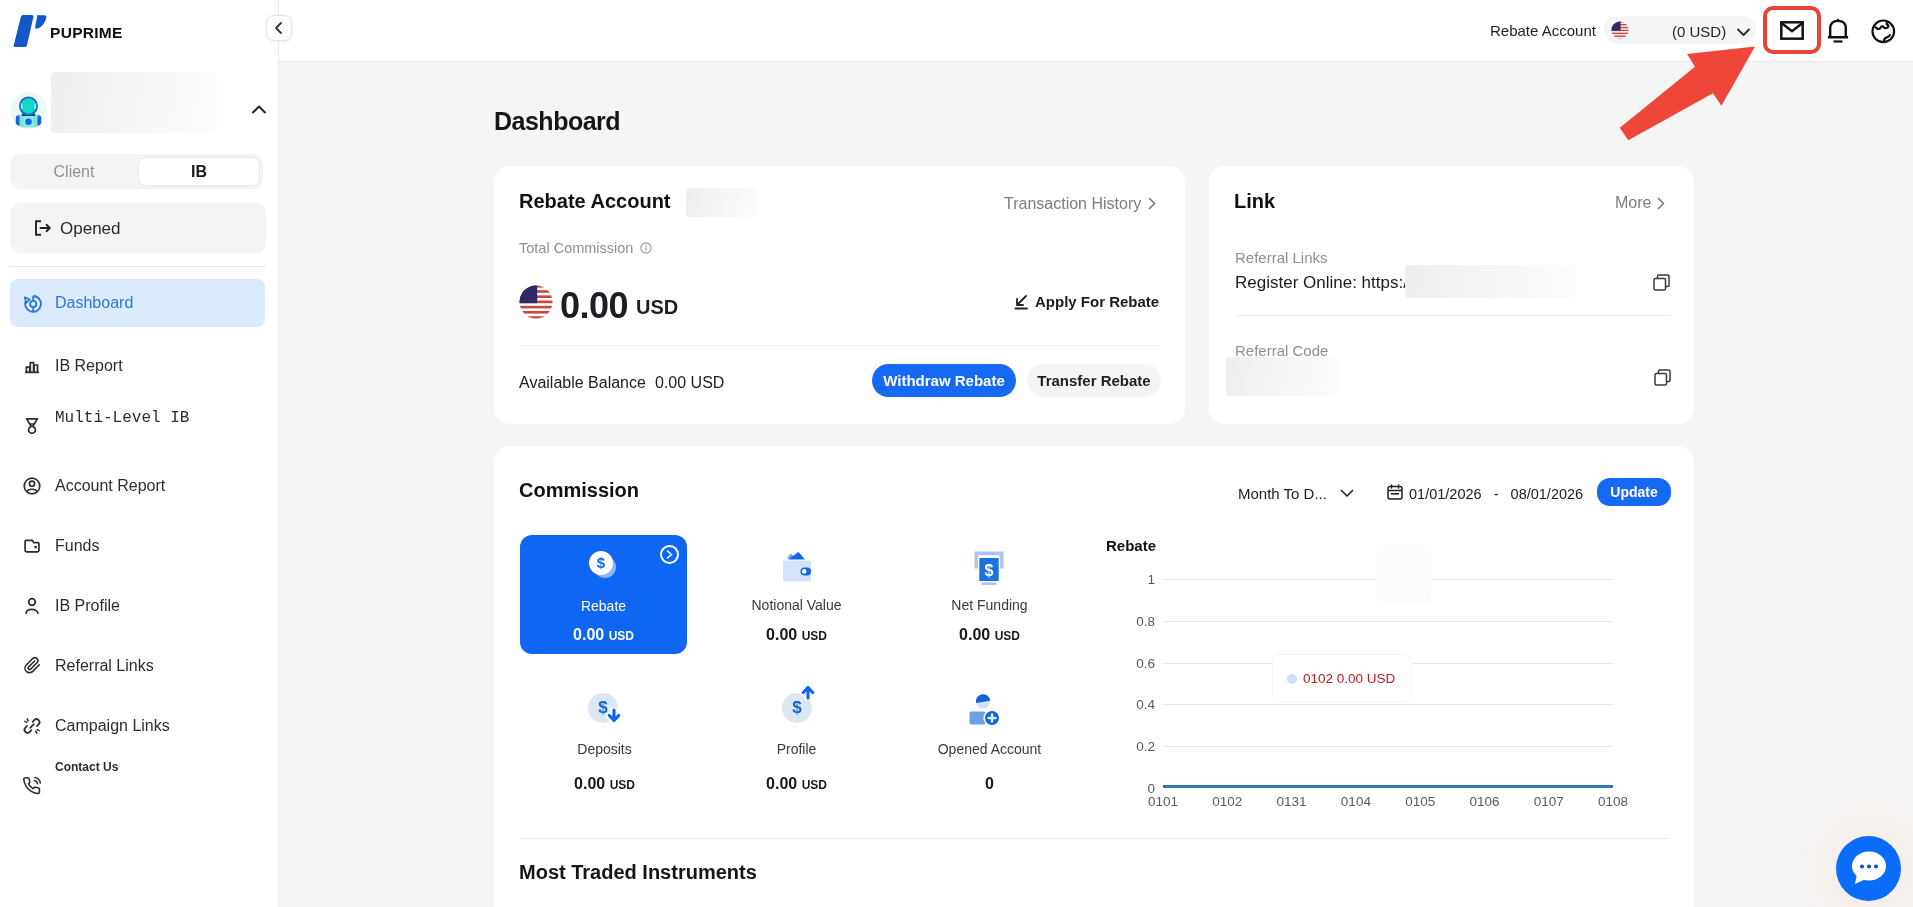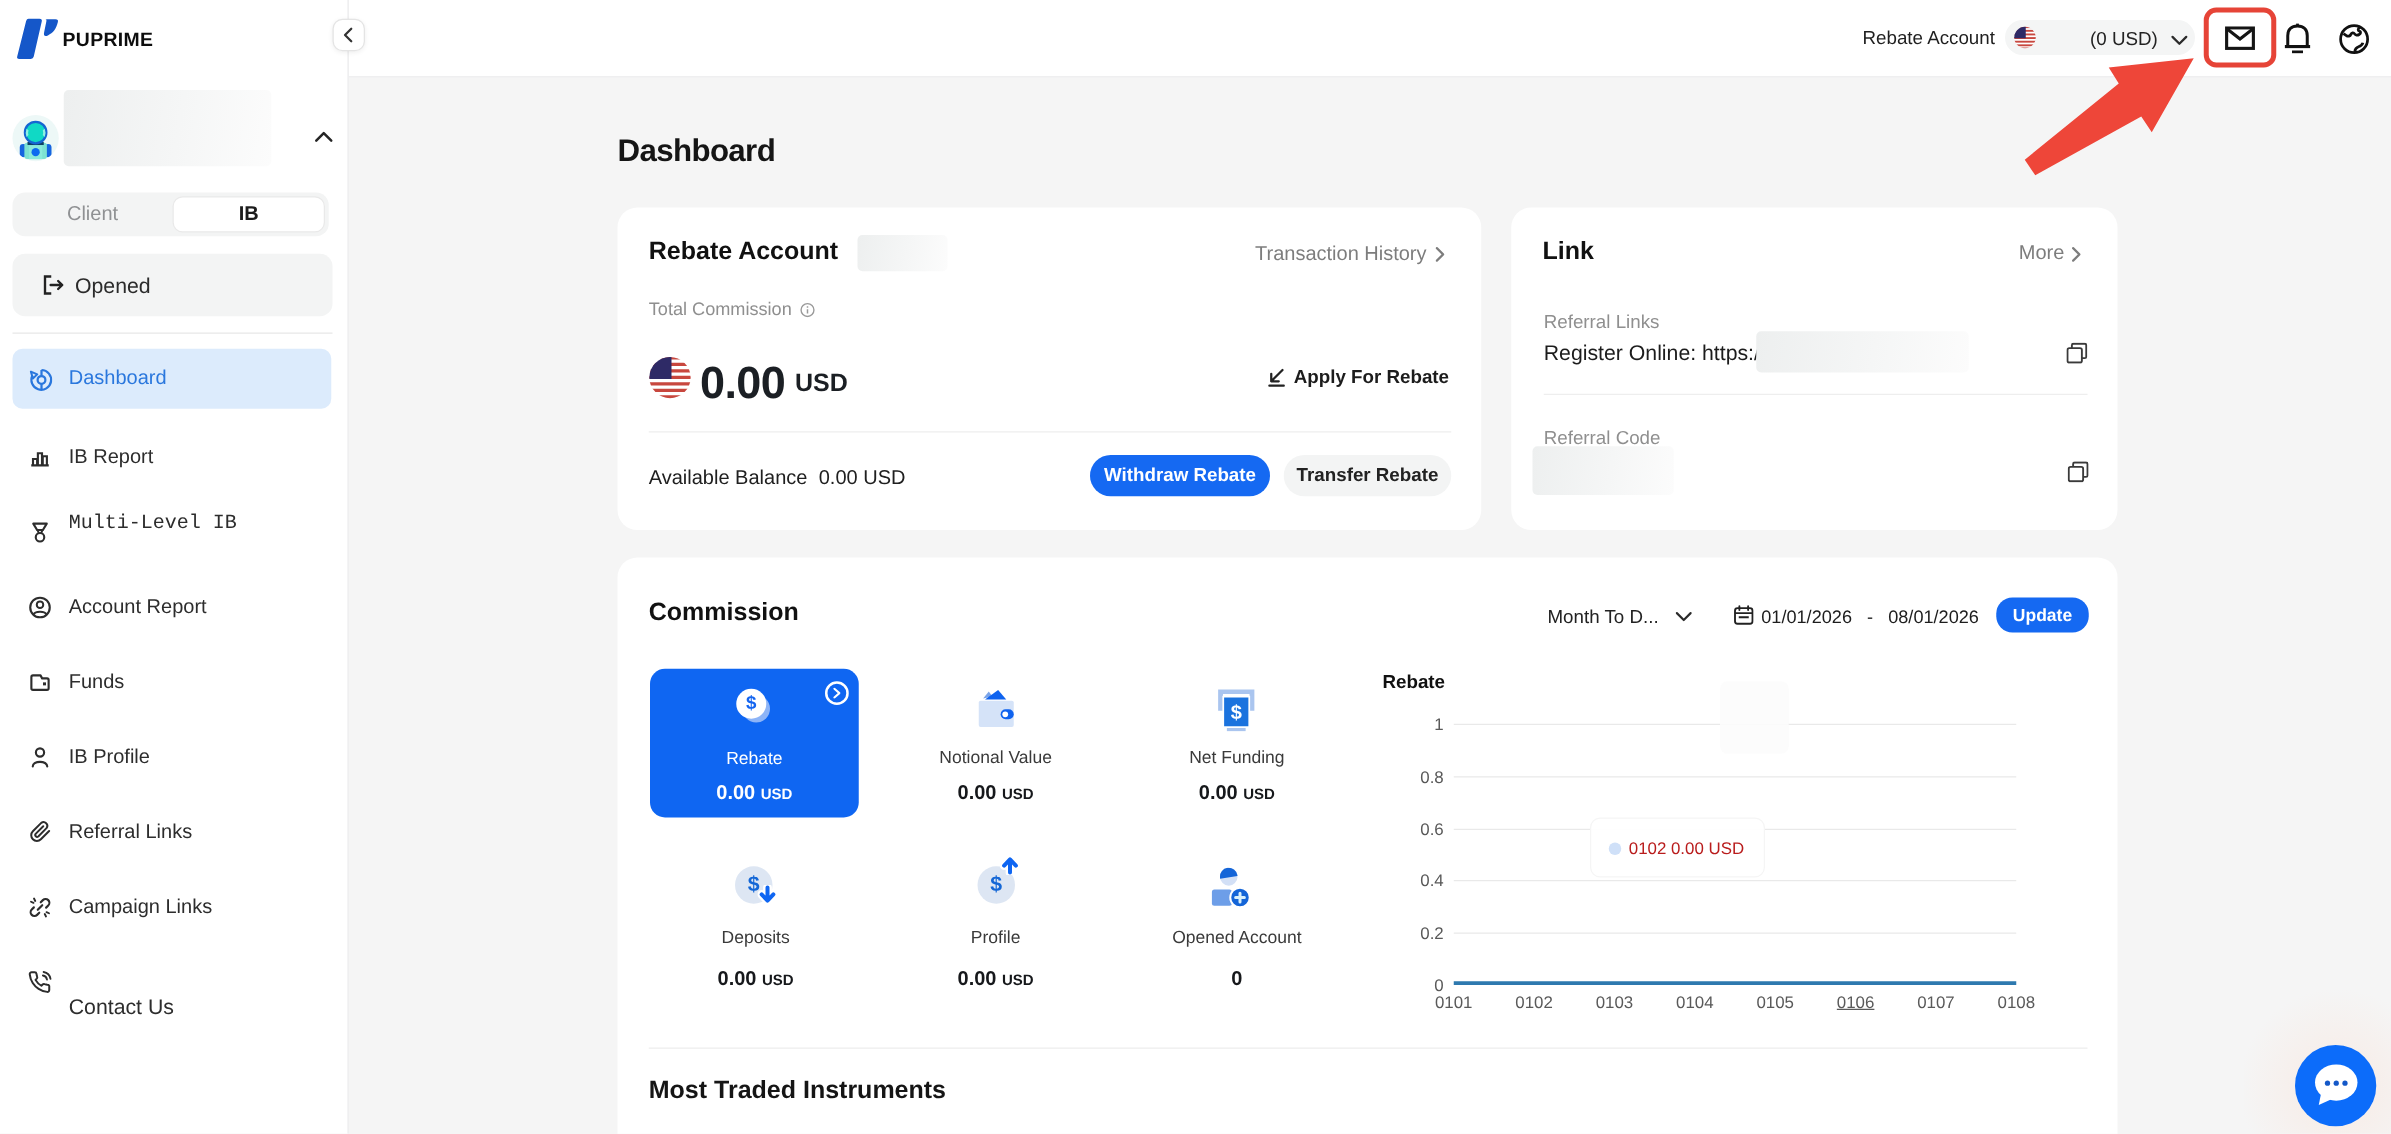--- a/index.html
+++ b/index.html
@@ -107,21 +107,21 @@
       <path d="M10.6,5.8 L12.3,4.1 a3,3 0 0 1 4.3,4.3 L14.9,10.1" fill="none" stroke="#2d2d2d" stroke-width="1.7" stroke-linecap="round"></path>
       <path d="M2.8,5.4 L4.8,6.3 M5.2,2.8 L6.2,4.8" stroke="#2d2d2d" stroke-width="1.5" stroke-linecap="round"></path>
       <path d="M17.2,14.6 L15.2,13.7 M14.8,17.2 L13.8,15.2" stroke="#2d2d2d" stroke-width="1.5" stroke-linecap="round"></path>
     </svg>
     <div class="abs" style="left:55px;top:716px;font-size:16px;font-weight:500;line-height:20px;color:#2d2d2d;">Campaign Links</div>
     <svg class="abs" style="left:22px;top:776px;" width="20" height="20" viewBox="0 0 20 20">
       <path d="M17.4,13.7 v2.3 a1.5,1.5 0 0 1 -1.7,1.5 a15.5,15.5 0 0 1 -6.8,-2.4 a15.3,15.3 0 0 1 -4.7,-4.7 A15.5,15.5 0 0 1 1.8,3.5 A1.5,1.5 0 0 1 3.3,1.8 h2.4 a1.5,1.5 0 0 1 1.5,1.3 a9.9,9.9 0 0 0 .5,2.2 a1.5,1.5 0 0 1 -.3,1.6 L6.4,7.9 a12.6,12.6 0 0 0 4.7,4.7 l1,-1 a1.5,1.5 0 0 1 1.6,-.3 a9.9,9.9 0 0 0 2.2,.5 A1.5,1.5 0 0 1 17.4,13.7 Z" fill="none" stroke="#2d2d2d" stroke-width="1.6" stroke-linejoin="round"></path>
       <path d="M12.3,4.4 a4,4 0 0 1 3.3,3.3" fill="none" stroke="#2d2d2d" stroke-width="1.5" stroke-linecap="round"></path>
       <path d="M12.9,1.6 a6.8,6.8 0 0 1 5.5,5.5" fill="none" stroke="#2d2d2d" stroke-width="1.5" stroke-linecap="round"></path>
     </svg>
-    <div class="abs" style="left:55px;top:796px;font-size:17px;font-weight:400;line-height:20px;color:#2d2d2d;">Contact Us</div>
+    <div class="abs" style="left:55px;top:757px;font-size:12px;font-weight:700;line-height:20px;color:#2d2d2d;">Contact Us</div>
   </div>
 
 <div class="abs" style="left:1490px;top:22px;font-size:15px;color:#1f1f1f;">Rebate Account</div>
 <div class="abs" style="left:1604px;top:16px;width:152px;height:28px;background:#f4f5f5;border-radius:14px;"></div>
 <svg class="abs" style="left:1611px;top:21px;" width="18" height="18" viewBox="0 0 18 18">
   <defs>
       <clipPath id="fc1">
         <circle cx="9" cy="9" r="8.6"></circle>
       </clipPath>
     </defs>
@@ -318,24 +318,24 @@
       <div class="abs" style="left:611px;top:167.75px;width:50px;text-align:right;font-size:13.5px;color:#595959;">0.8</div>
       <div class="abs" style="left:611px;top:209.5px;width:50px;text-align:right;font-size:13.5px;color:#595959;">0.6</div>
       <div class="abs" style="left:611px;top:251.25px;width:50px;text-align:right;font-size:13.5px;color:#595959;">0.4</div>
       <div class="abs" style="left:611px;top:293px;width:50px;text-align:right;font-size:13.5px;color:#595959;">0.2</div>
       <div class="abs" style="left:611px;top:334.75px;width:50px;text-align:right;font-size:13.5px;color:#595959;">0</div>
     </div>
   <div class="abs" style="left:669px;top:339px;width:450px;height:3px;background:#2e79af;"></div>
   <div id="xlab">
       <div class="abs" style="left:644px;top:348px;width:50px;text-align:center;font-size:13.5px;color:#5a5a5a;">0101</div>
       <div class="abs" style="left:708.3px;top:348px;width:50px;text-align:center;font-size:13.5px;color:#5a5a5a;">0102</div>
-      <div class="abs" style="left:772.6px;top:348px;width:50px;text-align:center;font-size:13.5px;color:#5a5a5a;">0103</div>
+      <div class="abs" style="left:772.6px;top:348px;width:50px;text-align:center;font-size:13.5px;color:#5a5a5a;">0131</div>
       <div class="abs" style="left:836.9px;top:348px;width:50px;text-align:center;font-size:13.5px;color:#5a5a5a;">0104</div>
       <div class="abs" style="left:901.2px;top:348px;width:50px;text-align:center;font-size:13.5px;color:#5a5a5a;">0105</div>
-      <div class="abs" style="left:965.5px;top:348px;width:50px;text-align:center;font-size:13.5px;color:#5a5a5a;text-decoration:underline;">0106</div>
+      <div class="abs" style="left:965.5px;top:348px;width:50px;text-align:center;font-size:13.5px;color:#5a5a5a;">0106</div>
       <div class="abs" style="left:1029.8px;top:348px;width:50px;text-align:center;font-size:13.5px;color:#5a5a5a;">0107</div>
       <div class="abs" style="left:1094.1px;top:348px;width:50px;text-align:center;font-size:13.5px;color:#5a5a5a;">0108</div>
     </div>
   <div class="abs" style="left:882px;top:99px;width:55px;height:58px;background:rgba(252,252,252,0.88);border-radius:6px;"></div>
   <div class="abs" style="left:778px;top:208px;width:140px;height:48px;background:rgba(255,255,255,0.95);border:1px solid #f5f5f5;border-radius:8px;">
     <div class="abs" style="left:14px;top:19px;width:10px;height:10px;border-radius:50%;background:#cfe0f8;"></div>
     <div class="abs" style="left:30px;top:16px;font-size:13.5px;color:#b91c1c;">0102 0.00 USD</div>
   </div>
 
   <div class="abs" style="left:25px;top:392px;width:1151px;height:1px;background:#ededed;"></div>

